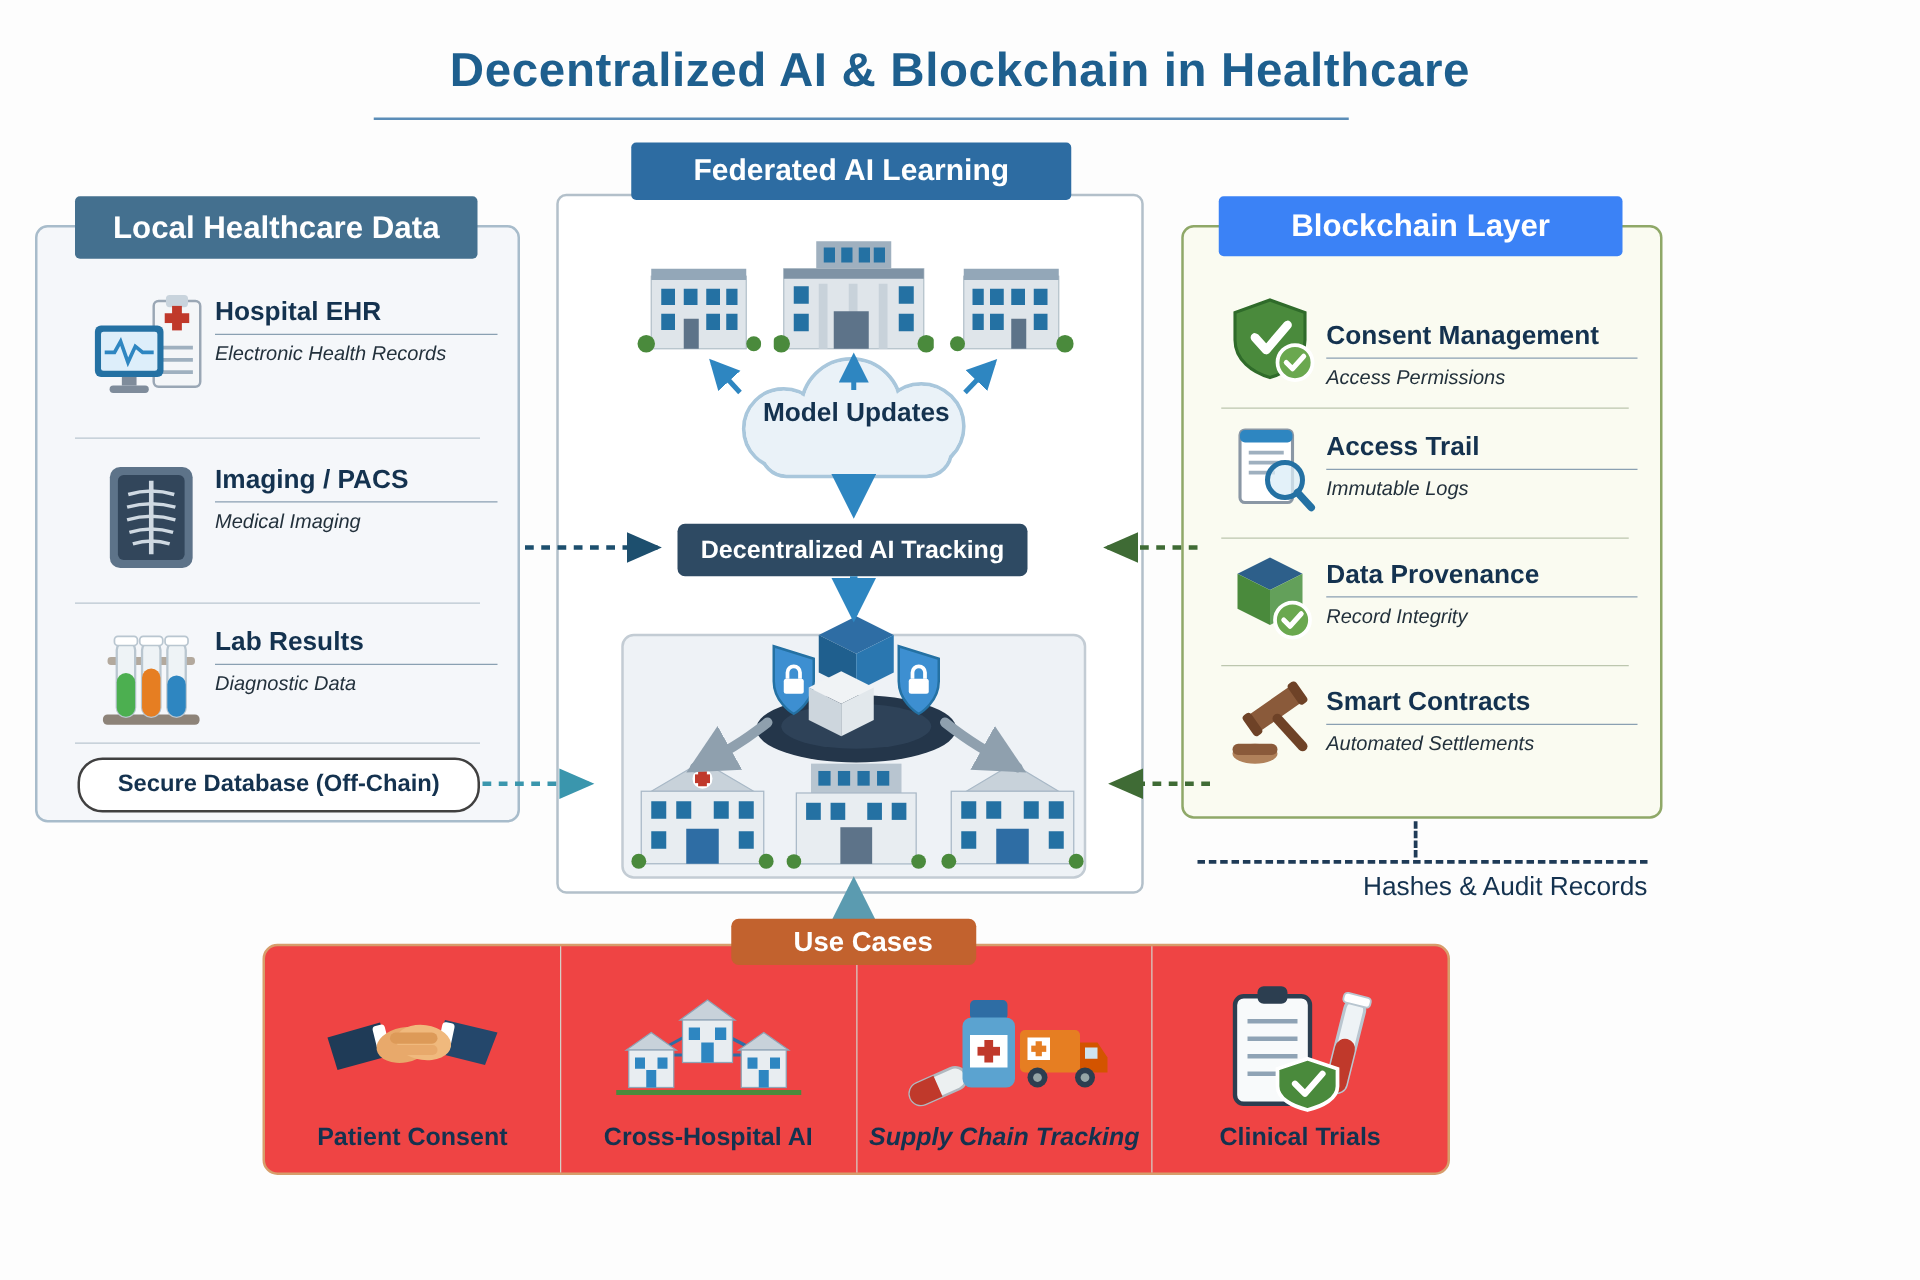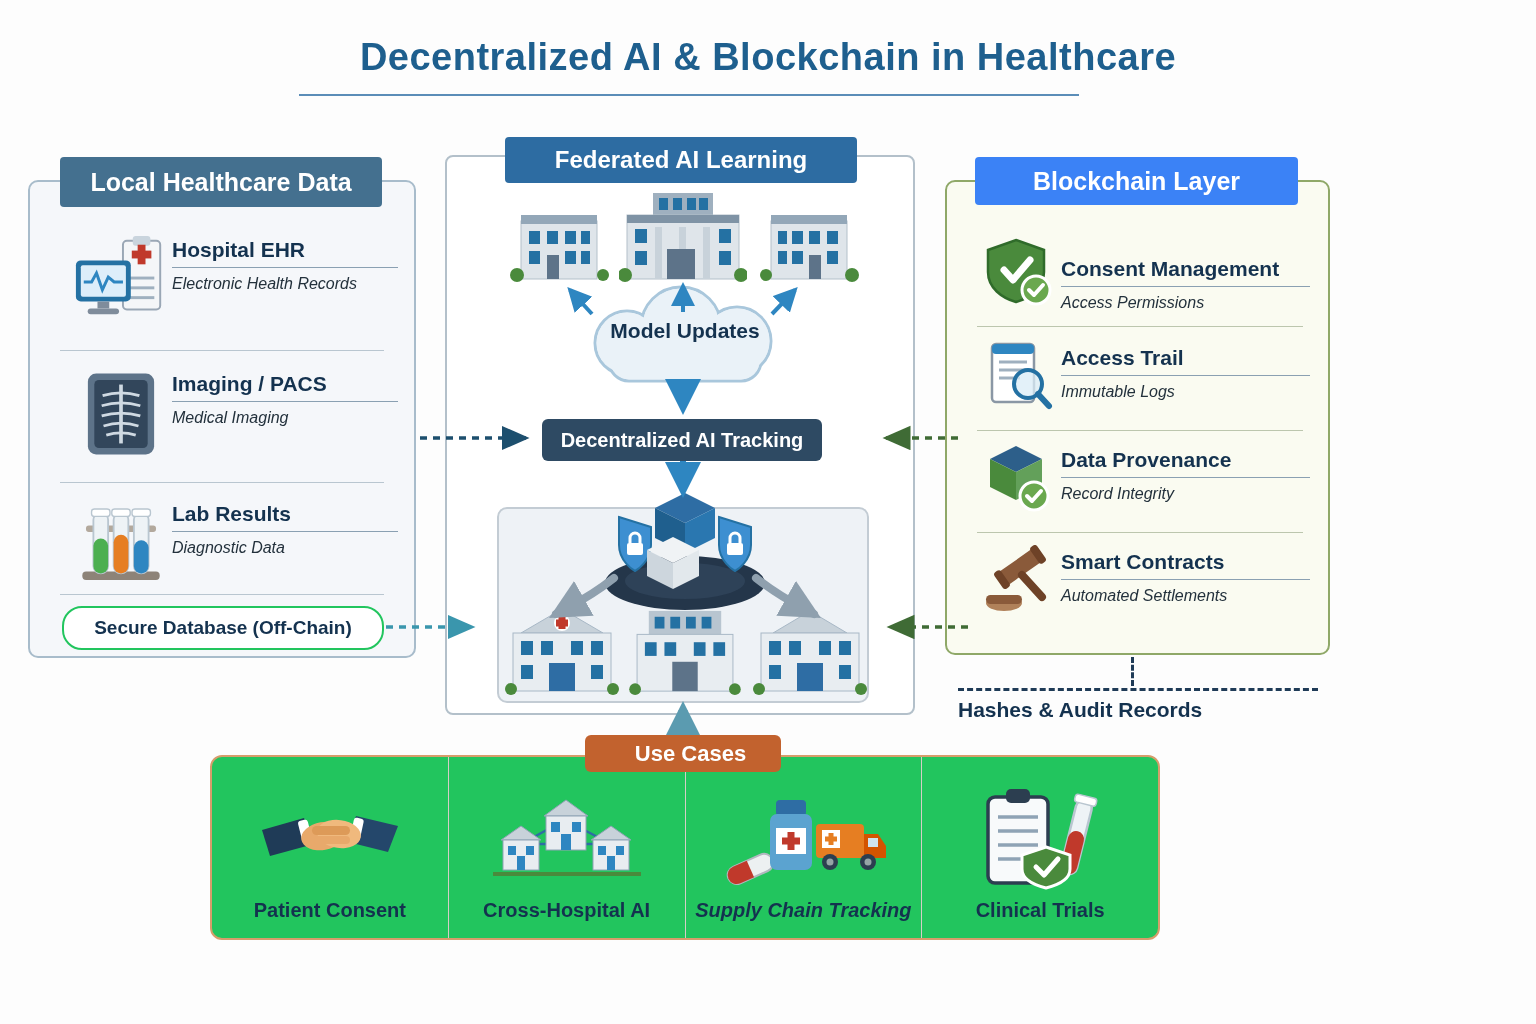--- a/index.html
+++ b/index.html
@@ -22,56 +22,56 @@
   .left-header { left:60px; top:157px; width:322px; height:50px; background:#44708f; font-size:25px; }
 
   .lp-item { position:absolute; left:40px; right:16px; display:flex; align-items:flex-start; }
   .lp-icon { width:102px; height:100px; flex:0 0 102px; display:flex; align-items:center; justify-content:center; }
   .item-text { flex:1; padding-top:8px; }
   .item-title { font-size:21px; font-weight:bold; color:#14324f; padding-bottom:5px;
                 border-bottom:1px solid #8aa0b2; }
   .item-sub { font-size:16px; font-style:italic; color:#23313c; padding-top:7px; }
   .lp-div { position:absolute; left:30px; right:30px; height:1px; background:#b9c6d0; }
   .footer-box { position:absolute; left:32px; top:424px; width:322px; height:44px;
-                background:#ffffff; border:2px solid #22c55e; border-radius:20px;
+                background:#ffffff; border:2px solid #404040; border-radius:20px;
                 display:flex; align-items:center; justify-content:center;
                 font-size:19px; font-weight:bold; color:#14324f; }
 
   
   .center-panel { left:445px; top:155px; width:470px; height:560px;
                   background:#ffffff; border:2px solid #b3c0ca; border-radius:8px; }
-  .center-header { left:505px; top:137px; width:352px; height:46px; background:#2d6ca2; font-size:24px; }
+  .center-header { left:505px; top:114px; width:352px; height:46px; background:#2d6ca2; font-size:24px; }
   .bld { position:absolute; }
   .cloud-wrap { position:absolute; left:118px; top:128px; width:240px; height:104px; }
   .cloud-label { position:absolute; left:0; top:34px; width:100%; text-align:center;
                  font-size:21px; font-weight:bold; color:#14324f; }
   .train-banner { position:absolute; left:95px; top:262px; width:280px; height:42px;
                   background:#2e4a63; border-radius:6px; display:flex; align-items:center;
                   justify-content:center; color:#fff; font-size:20px; font-weight:bold; }
   .inner-box { position:absolute; left:50px; top:350px; width:372px; height:196px;
                background:#eef2f6; border:2px solid #c3ccd4; border-radius:10px; }
   .blocks { position:absolute; left:140px; top:330px; width:195px; height:128px; z-index:3; }
   .hosp { position:absolute; bottom:4px; }
 
   
   .right-panel { left:945px; top:180px; width:385px; height:475px;
                  background:#fafbf1; border:2px solid #8fa868; }
   .right-header { left:975px; top:157px; width:323px; height:48px; background:#3b82f6; font-size:25px; }
   .rp-item { position:absolute; left:30px; right:18px; display:flex; align-items:flex-start; }
   .rp-icon { width:84px; height:78px; flex:0 0 84px; display:flex; align-items:center; justify-content:center; }
   .rp-div { position:absolute; left:30px; right:25px; height:1px; background:#bcc6ae; }
 
-  .hash-note { position:absolute; left:958px; top:698px; width:360px; text-align:left;
-               font-size:21px; font-weight:bold; color:#14324f; }
+  .hash-note { position:absolute; left:958px; top:698px; width:360px; text-align:right;
+               font-size:21px; font-weight:normal; color:#14324f; }
   .hash-hline { position:absolute; left:958px; top:688px; width:360px; border-top:3px dashed #1f3b57; }
   .hash-vline { position:absolute; left:1131px; top:657px; height:29px; border-left:3px dashed #1f3b57; }
 
   
   .uc-panel { left:210px; top:755px; width:950px; height:185px;
-              background:#22c55e; border:2px solid #d79d6b; border-radius:12px;
+              background:#ef4444; border:2px solid #d79d6b; border-radius:12px;
               display:flex; }
   .uc-header { left:585px; top:735px; width:196px; height:37px; background:#c2622e;
                font-size:22px; border-radius:6px;padding-left:15px; }
   .uc-col { flex:1; display:flex; flex-direction:column; align-items:center;
             justify-content:flex-end; padding-bottom:16px; border-right:1px solid #d5cec6; }
   .uc-col:last-child { border-right:none;margin-top:24px; }
   .uc-iconbox { height:118px; display:flex; align-items:center; justify-content:center; margin-top:26px; }
   .uc-label { font-size:20px; font-weight:bold; color:#14324f; margin-top:6px; }
   .uc-label.italic { font-style:italic; }
 

